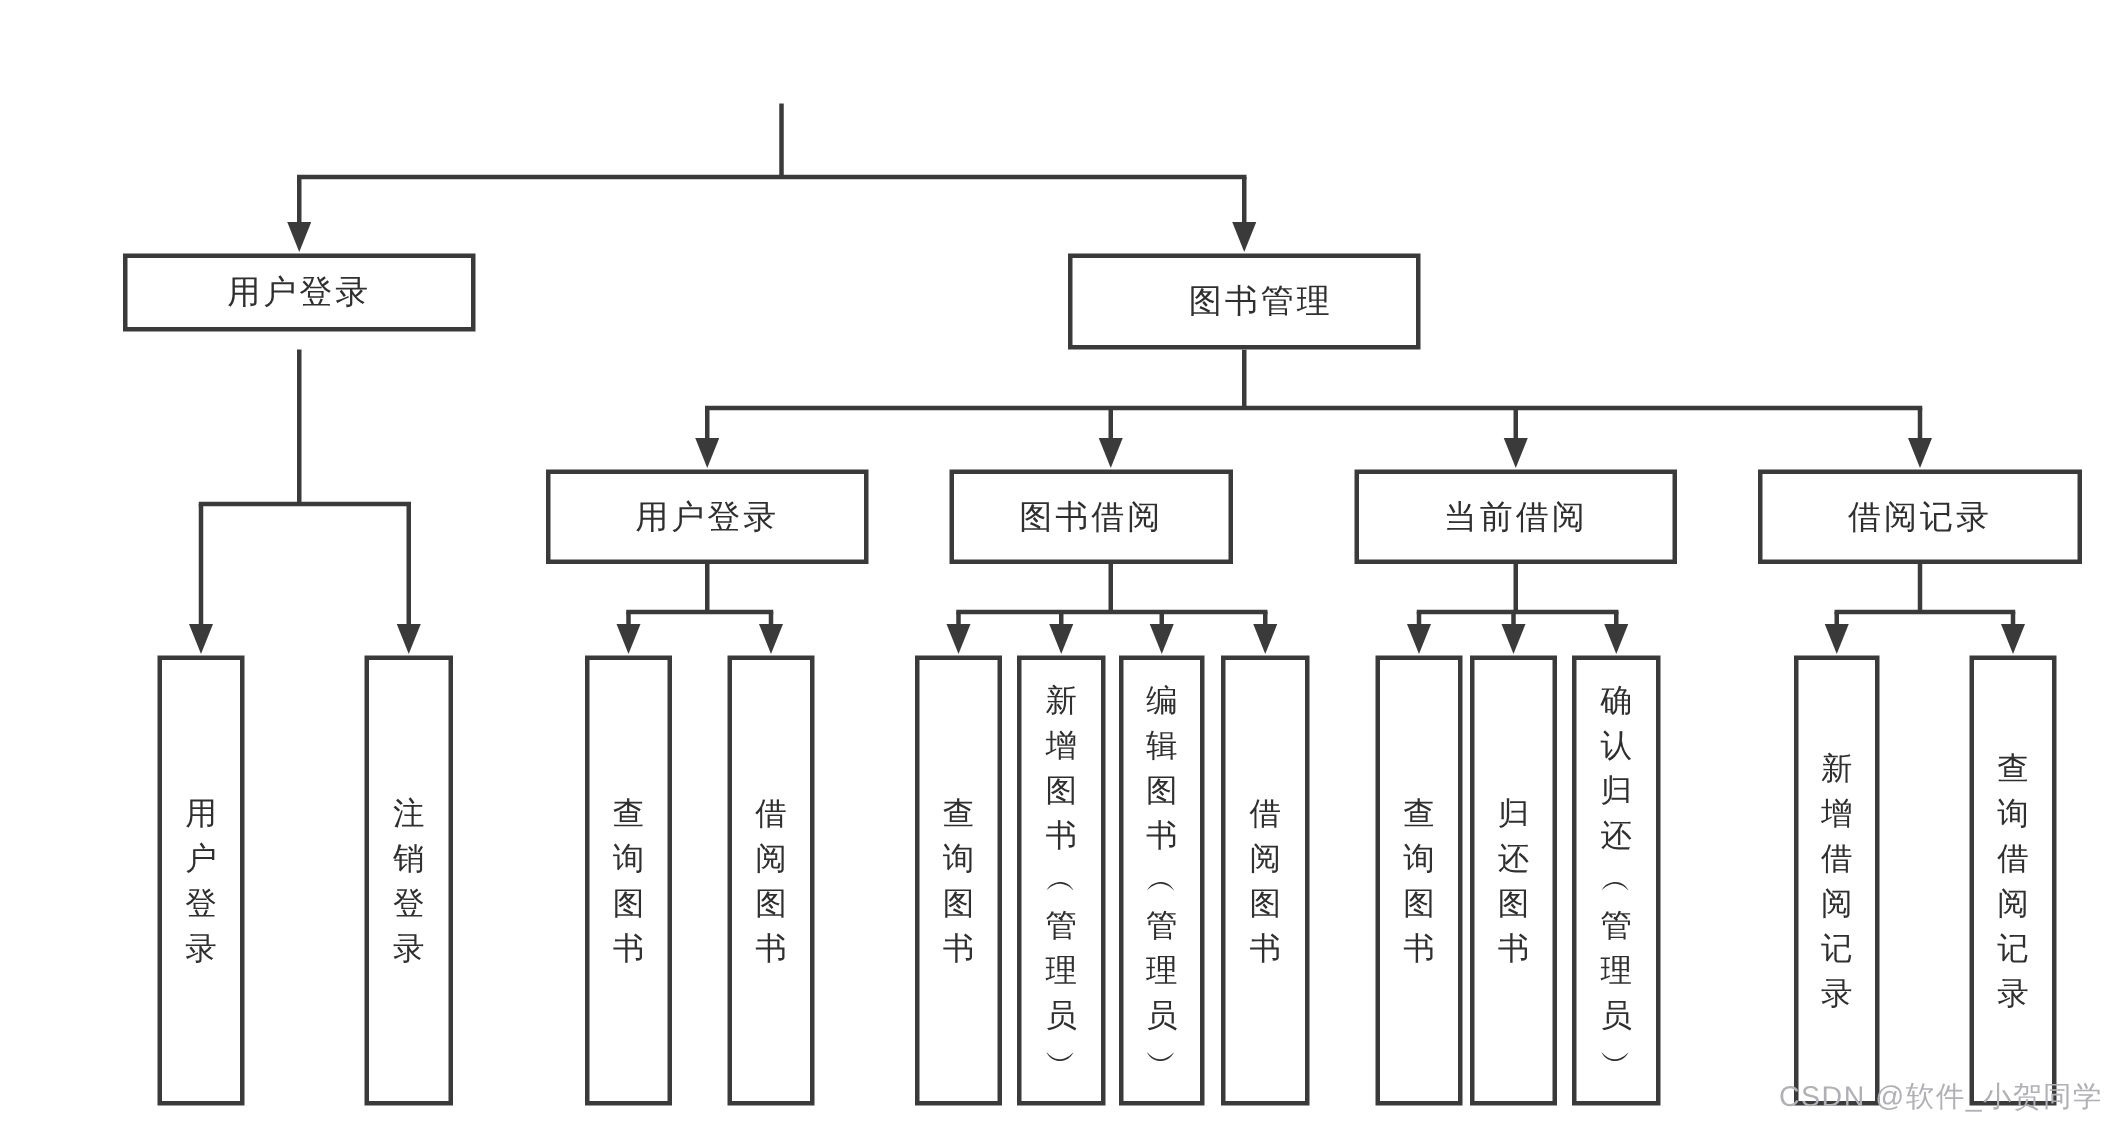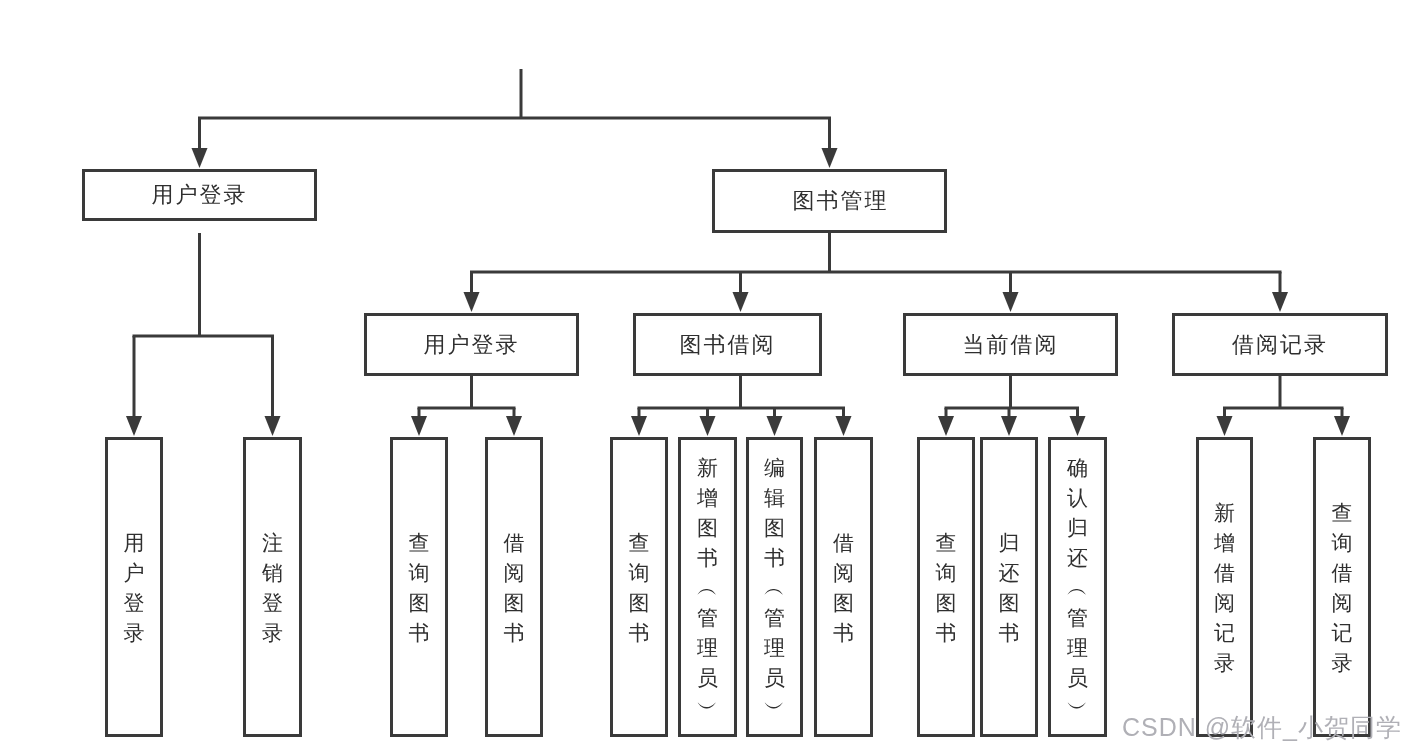--- a/index.html
+++ b/index.html
@@ -40,21 +40,21 @@
     gap:9px;
     font-size:21px;
     line-height:1;
     letter-spacing:0;
     white-space:normal;
   }
   #watermark{
     position:absolute;
     right:3px;
     bottom:3px;
-    font-size:25px;
+    font-size:19px;
     color:var(--wm);
     letter-spacing:1px;
     z-index:10;
   }
 </style>
 </head>
 <body>
 
 <div id="diagram">
   <svg id="connectors" width="1405" height="747">

